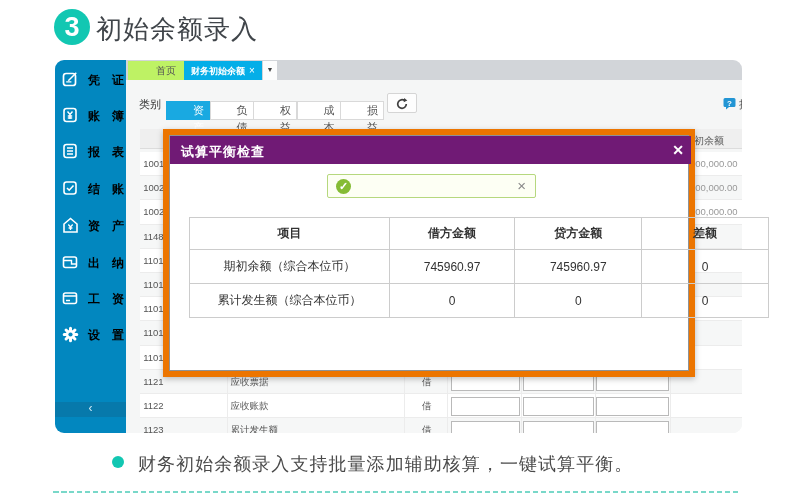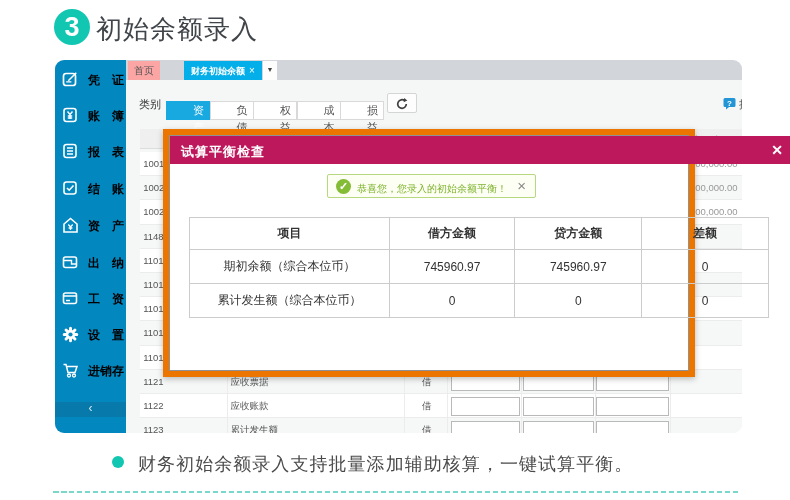--- a/index.html
+++ b/index.html
@@ -15,21 +15,21 @@
 
 .side { position:absolute; left:0; top:0; width:71px; height:373px; background:#0287bf; }
 .sitem { position:absolute; left:0; width:71px; height:24px; }
 .sitem svg { position:absolute; left:7px; top:50%; margin-top:-8px; }
 .sitem .lab { position:absolute; left:33px; top:50%; margin-top:-7px; color:#000000; font-size:12px; font-weight:bold; white-space:nowrap; }
 .collapse { position:absolute; left:0; top:342px; width:71px; height:15px; background:#0779ab; color:#cfe9f5; text-align:center; line-height:13px; font-size:12px; }
 
 
 .tabbar { position:absolute; left:71px; top:0; width:616px; height:20px; background:#d2d5d9; }
 .tab { position:absolute; top:1px; height:19px; font-size:10px; text-align:center; }
-.tab.home { left:2px; width:32px; background:#fca5a5; color:#555; line-height:19px; }
+.tab.home { left:2px; width:76px; background:#bef264; color:#555; line-height:19px; }
 .tab.act { left:58px; width:78px; background:#04aee8; color:#fff; line-height:19px; font-weight:bold; font-size:9px; }
 .tab.act .x { font-weight:normal; margin-left:4px; font-size:10px; }
 .tab.drop { left:137px; width:14px; background:#fdfdfd; color:#444; line-height:18px; font-size:7px; }
 
 
 .content { position:absolute; left:71px; top:20px; width:616px; height:353px; background:#f5f6f6; }
 
 
 .catlab { position:absolute; left:13px; top:17px; font-size:11px; color:#333; }
 .catbtn { position:absolute; top:21px; height:19px; width:44px; background:#fff; border:1px solid #d9d9d9; color:#555; font-size:11px; text-align:center; line-height:17px;padding-left:21px; }
@@ -46,21 +46,21 @@
 .gname { left:90.4px; top:6px; position:absolute; }
 .gdir { left:282px; top:6px; position:absolute; }
 .vline { position:absolute; top:0; bottom:0; width:1px; background:#ececec; }
 .ibox { position:absolute; top:2.5px; height:19px; background:#fff; border:1px solid #b9b9b9; }
 .val { position:absolute; right:4.5px; top:5.5px; color:#999; font-size:9.5px; }
 .ghlab { position:absolute; top:5.5px; font-size:10px; color:#555; }
 
 
 .modal { position:absolute; left:163px; top:129px; width:532px; height:248px; background:#ec7500; box-shadow:0 2px 6px rgba(0,0,0,0.25); }
 .minner { position:absolute; left:7px; top:7px; width:518px; height:234px; background:#fff; outline:1px solid #8e9296; }
-.mhead { position:absolute; left:0; top:0; width:620px; height:28px; background:#be185d; }
+.mhead { position:absolute; left:0; top:0; width:521px; height:28px; background:#701a75; }
 .mtitle { position:absolute; left:11px; top:7px; color:#fff; font-size:13px; font-weight:bold; letter-spacing:1px; }
 .mclose { position:absolute; right:7px; top:6px; color:#fff; font-size:14px; font-weight:bold; }
 .alert { position:absolute; left:157px; top:38px; width:209px; height:24px; border:1px solid #b6d87e; background:#fdfff4; border-radius:2px; }
 .acheck { position:absolute; left:8px; top:4px; width:15px; height:15px; border-radius:50%; background:#85bc35; color:#fff; font-size:11px; text-align:center; line-height:15px; font-weight:bold; }
 .atext { position:absolute; left:29px; top:6.5px; font-size:10px; color:#7cb228; white-space:nowrap; }
 .aclose { position:absolute; right:9px; top:2px; color:#8a8a8a; font-size:15px; }
 .mtable { position:absolute; left:19px; top:81px; width:580px; height:101px; border-collapse:collapse; font-size:12px; color:#333; }
 .mtable td { border:1px solid #ccc; text-align:center; }
 .mtable tr.h td { height:32px; font-weight:bold; }
 .mtable tr.r td { height:34px; }
@@ -130,28 +130,20 @@
       </div>
     <div class="sitem" style="top:262px">
         <svg width="17" height="17" viewBox="0 0 17 17">
           <g stroke="#fff" stroke-width="3" stroke-linecap="round">
             <path d="M8.5 2.2 V14.8 M2.2 8.5 H14.8 M4.05 4.05 L12.95 12.95 M12.95 4.05 L4.05 12.95"></path>
           </g>
           <circle cx="8.5" cy="8.5" r="4.6" fill="#fff"></circle>
           <circle cx="8.5" cy="8.5" r="2.1" fill="#0287bf"></circle>
         </svg>
         <span class="lab">设　置</span>
-      </div>
-    <div class="sitem" style="top:298px">
-        <svg width="17" height="17" viewBox="0 0 17 17">
-          <path d="M1.5 2.5 h2.5 l2 8 h7 l2-6 H5" fill="none" stroke="#fff" stroke-width="1.5"></path>
-          <circle cx="7" cy="13.5" r="1.5" fill="none" stroke="#fff" stroke-width="1.3"></circle>
-          <circle cx="12" cy="13.5" r="1.5" fill="none" stroke="#fff" stroke-width="1.3"></circle>
-        </svg>
-        <span class="lab">进销存</span>
       </div>
     <div class="collapse">‹</div>
   </div>
 
   <div class="tabbar">
     <div class="tab home">首页</div>
     <div class="tab act">财务初始余额<span class="x">×</span></div>
     <div class="tab drop">▼</div>
   </div>
 
@@ -253,21 +245,20 @@
 </div>
 
 <div class="modal">
   <div class="minner">
     <div class="mhead">
         <span class="mtitle">试算平衡检查</span>
         <span class="mclose">✕</span>
       </div>
     <div class="alert">
         <span class="acheck">✓</span>
-        <span class="atext">恭喜您，您录入的初始余额平衡！</span>
         <span class="aclose">×</span>
       </div>
     <table class="mtable">
       <tbody>
           <tr class="h">
             <td style="width:167px">项目</td>
             <td style="width:105px">借方金额</td>
             <td style="width:106px">贷方金额</td>
             <td style="width:106px">差额</td>
           </tr>

